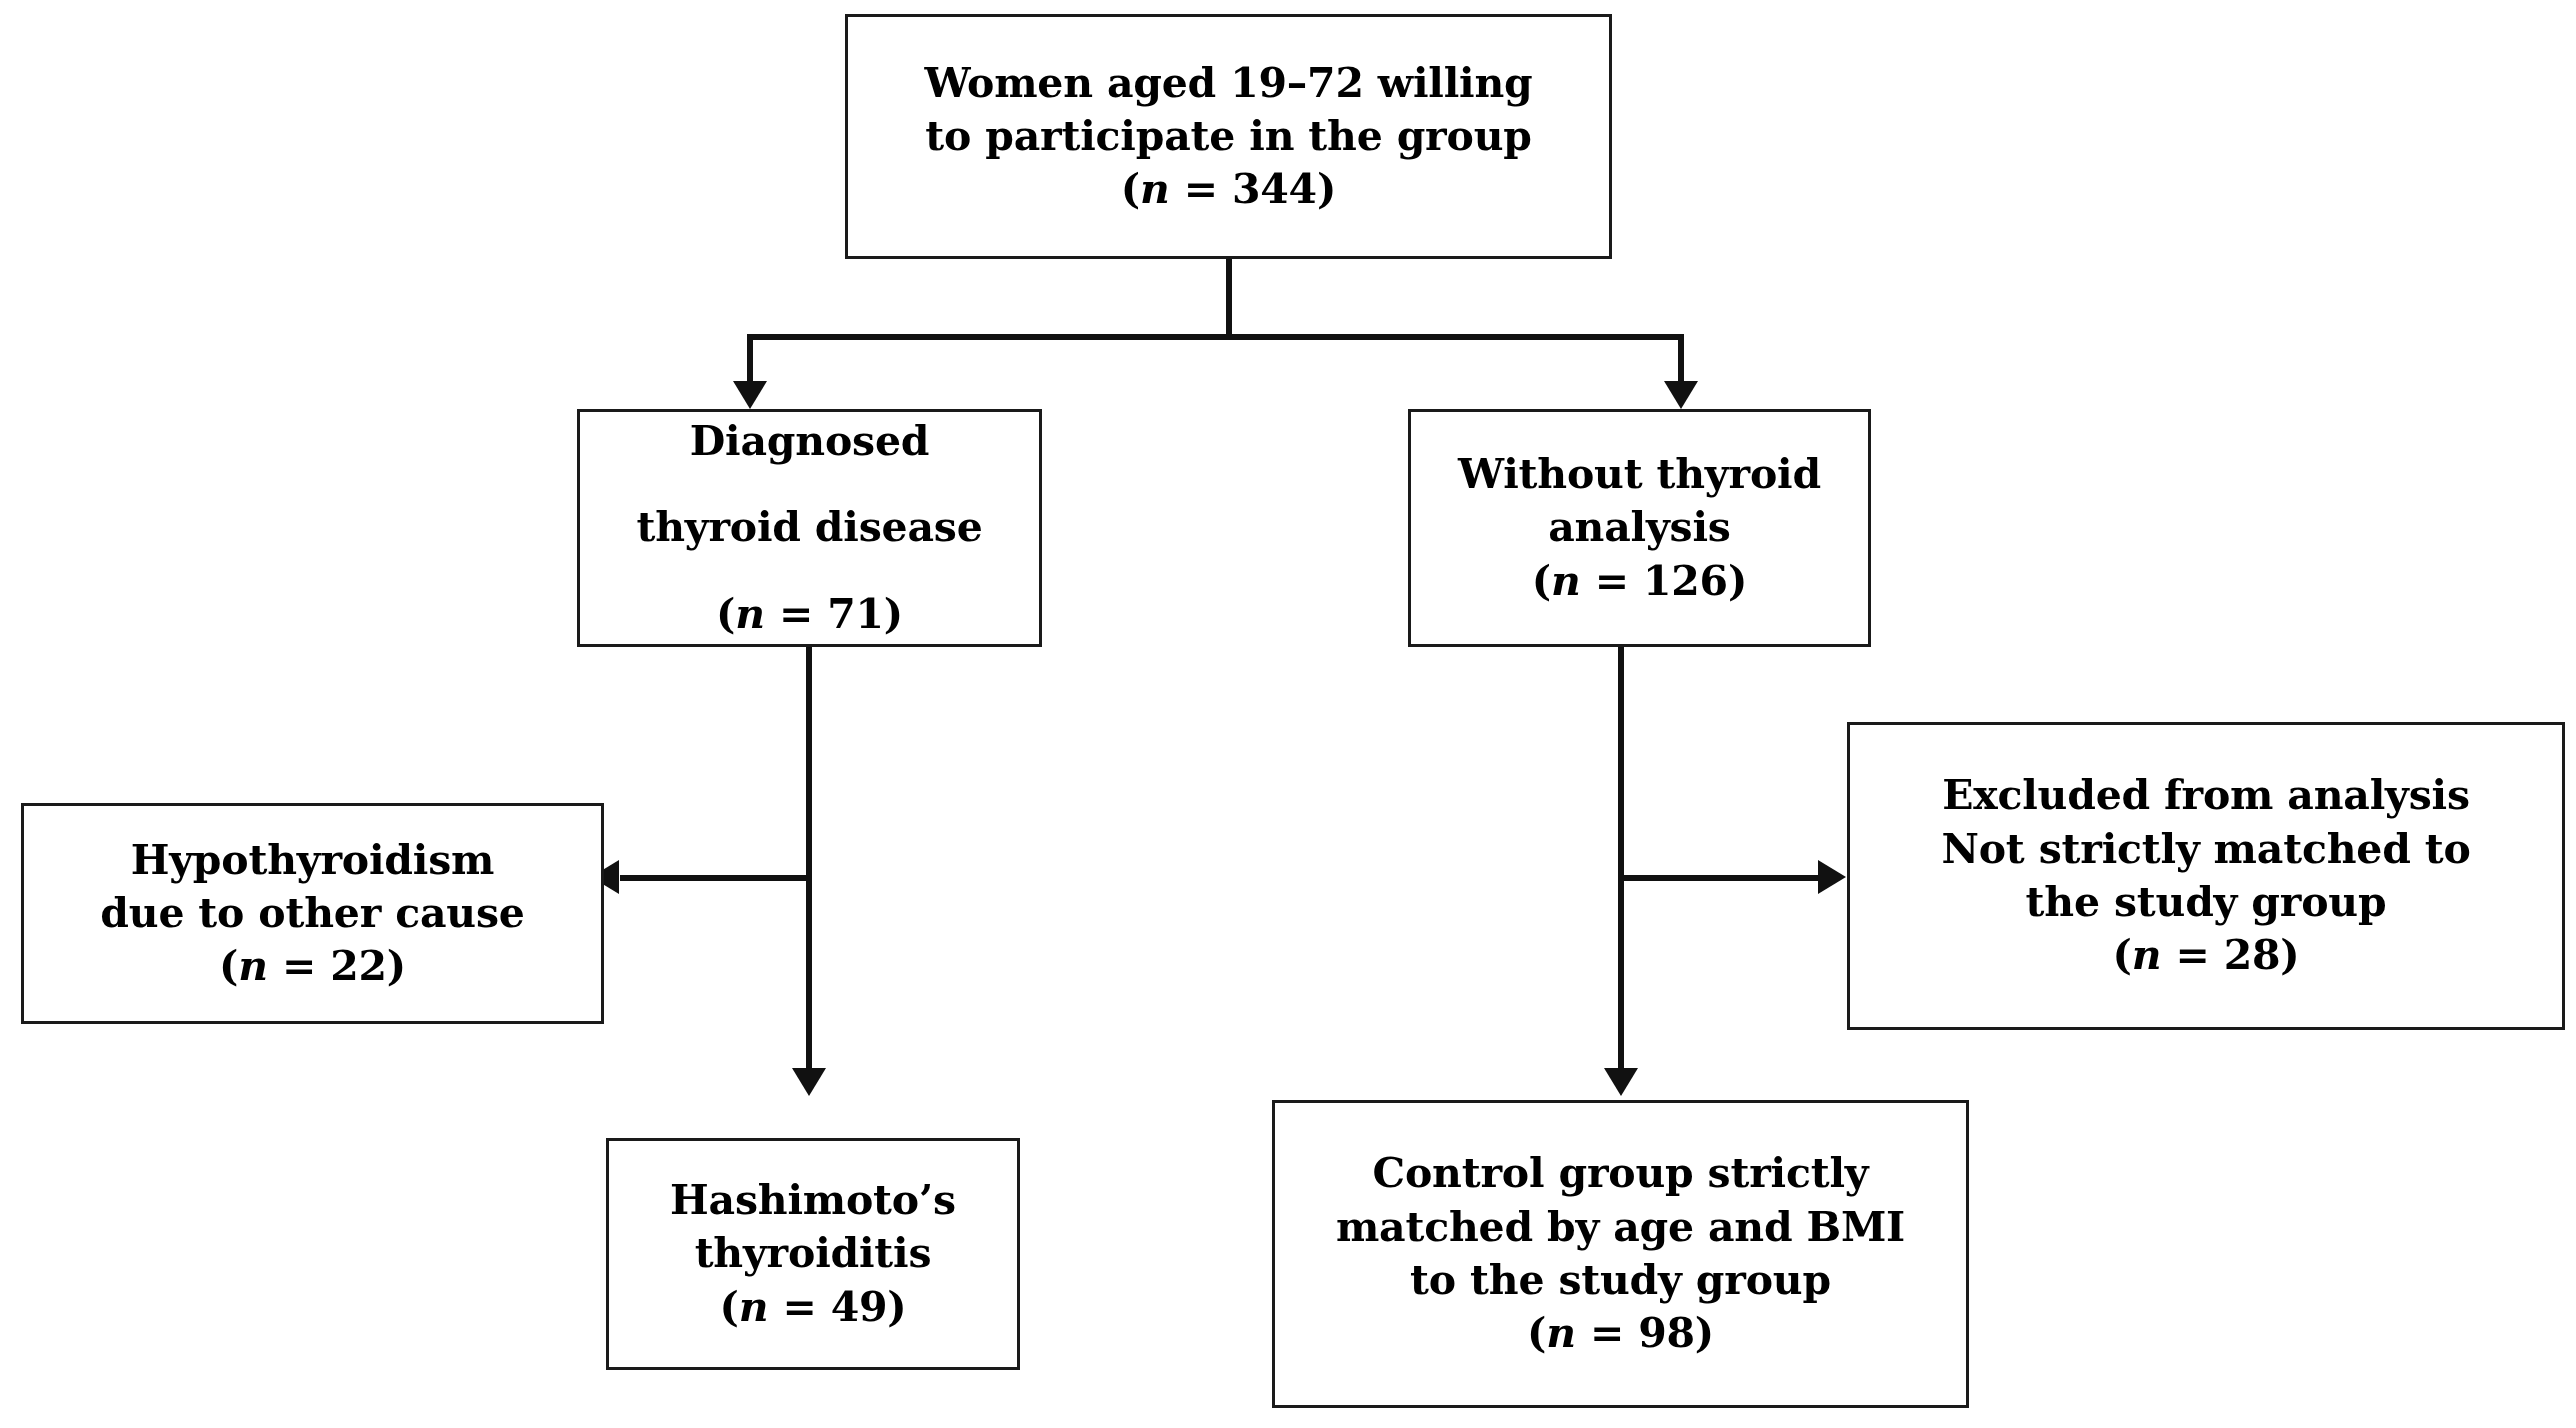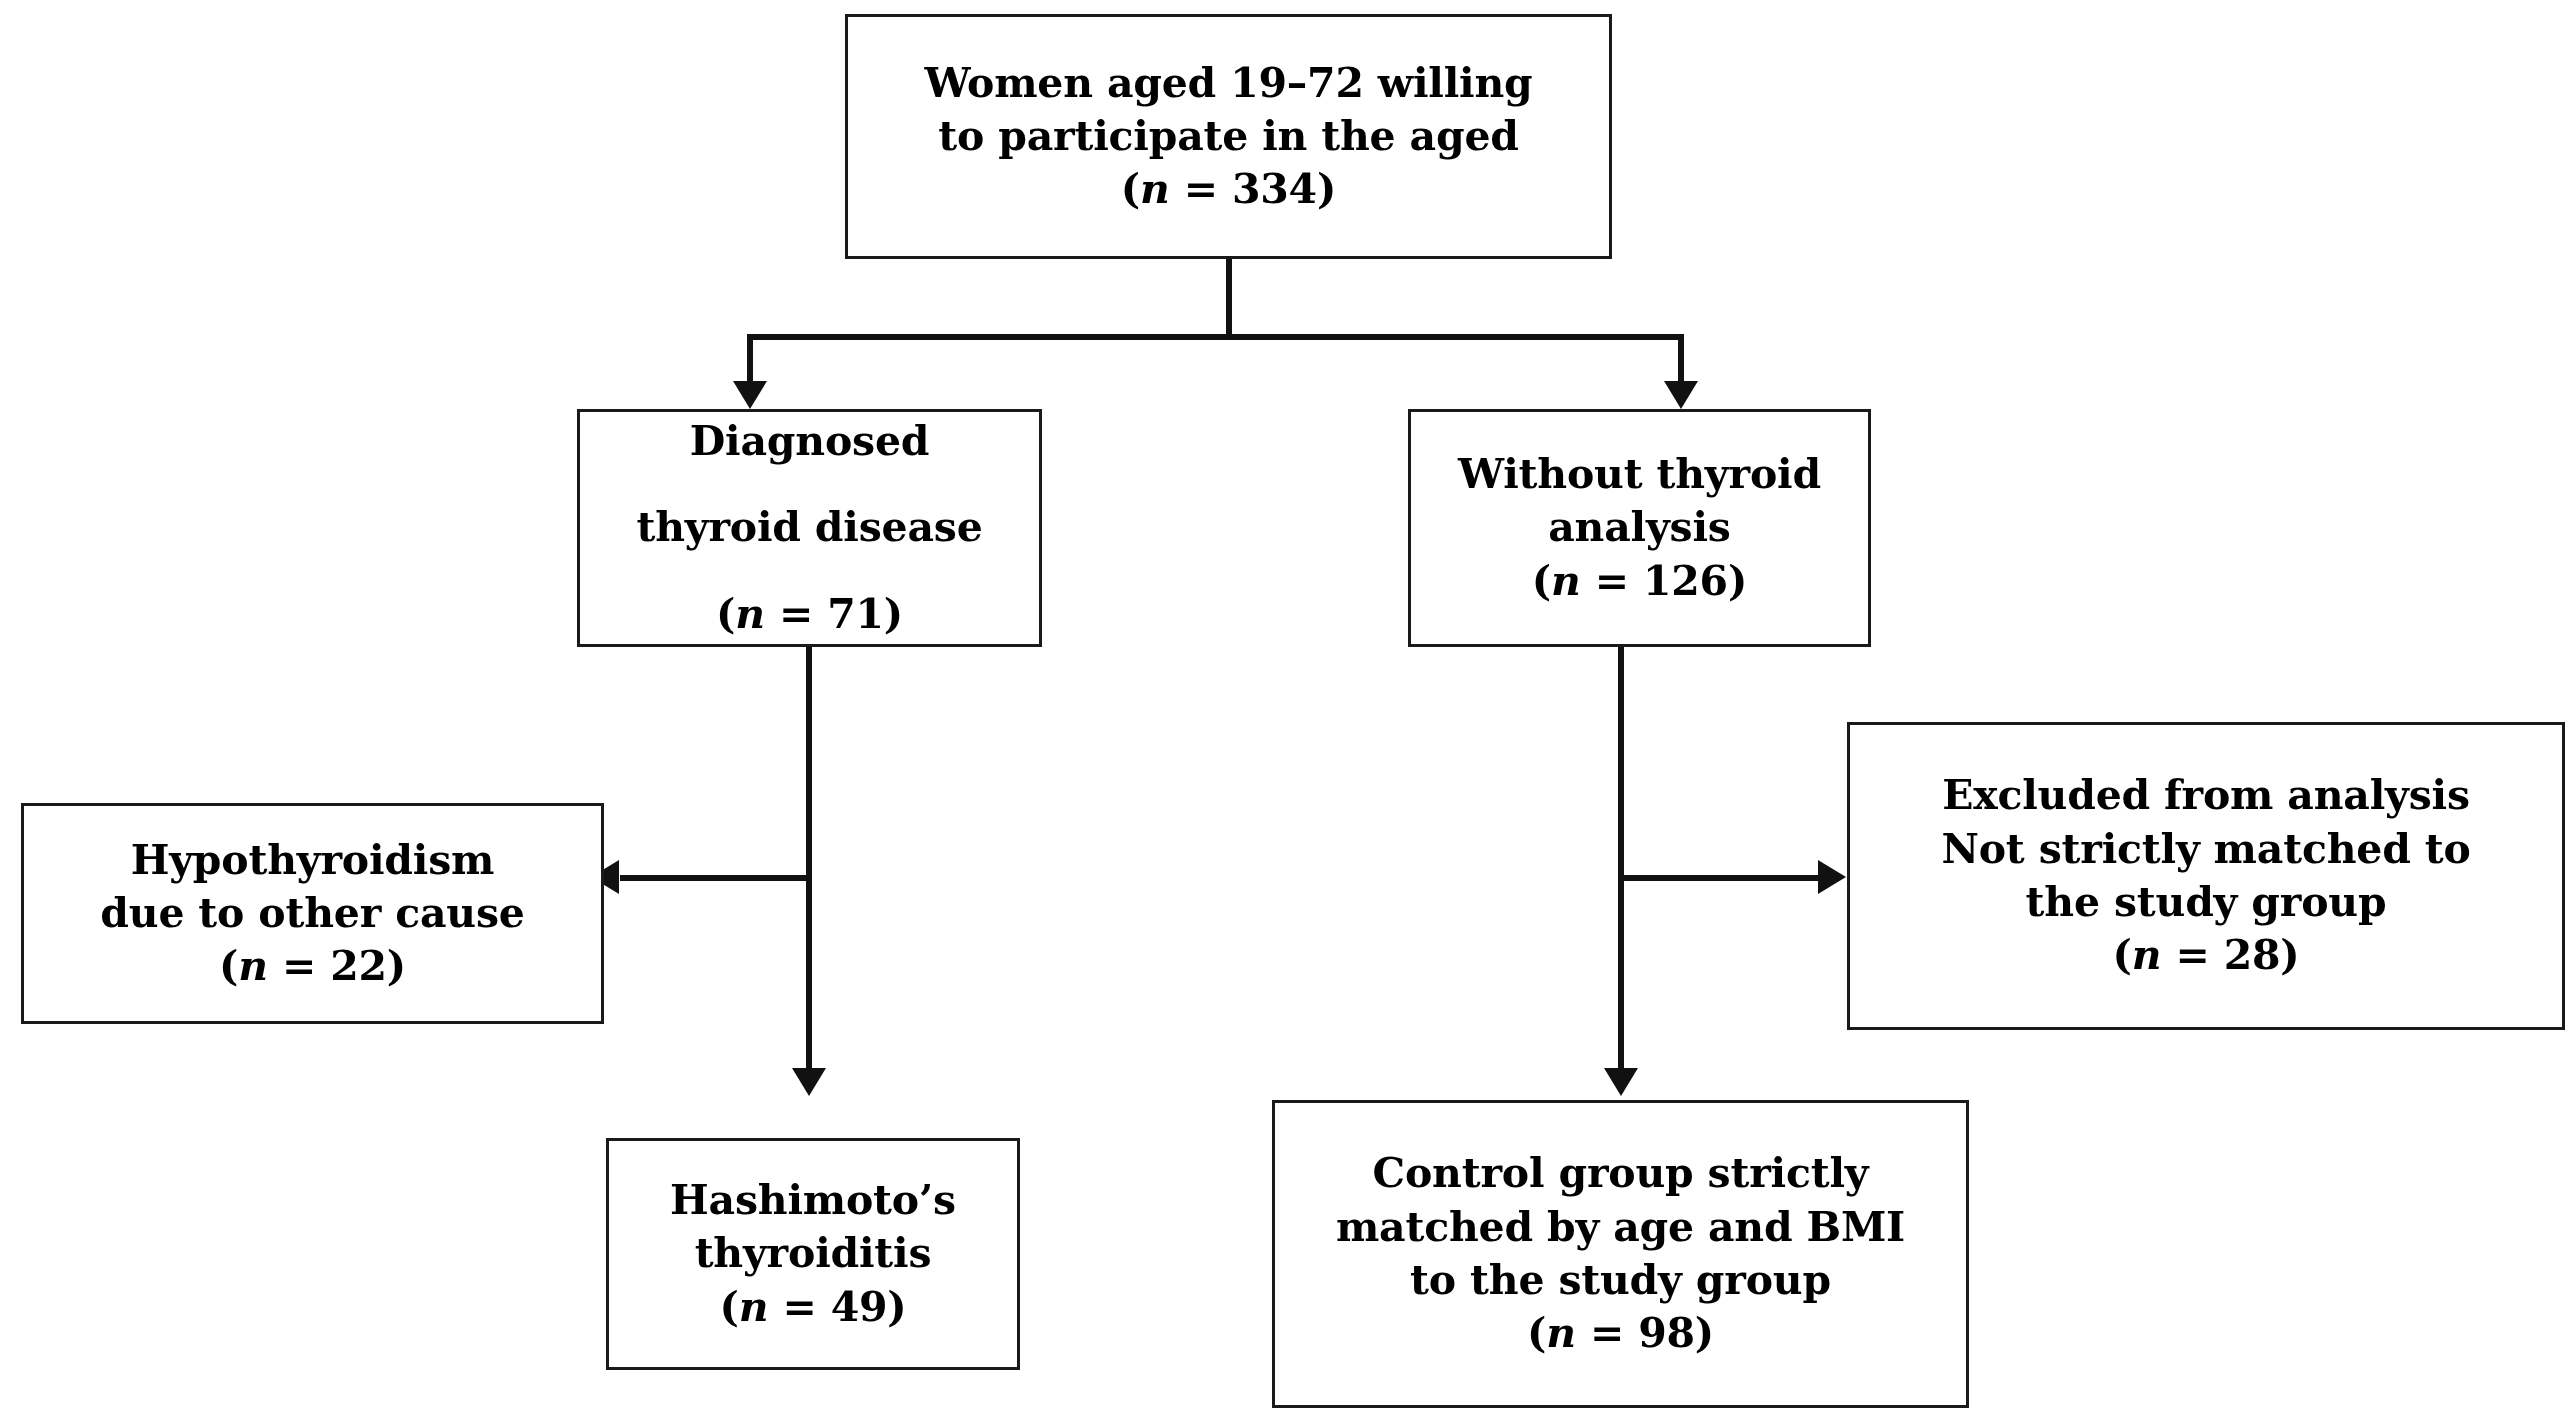--- a/index.html
+++ b/index.html
@@ -115,22 +115,22 @@
   <div class="line hline" id="hline-to-hypo"></div>
   <div class="arrow-left" id="arrow-to-hypo"></div>
 
   <div class="line vline" id="stem-without"></div>
   <div class="arrow-down" id="arrow-to-control"></div>
   <div class="line hline" id="hline-to-excluded"></div>
   <div class="arrow-right" id="arrow-to-excluded"></div>
 
   <div class="node" id="node-enrolled">
     <span class="ln nline">Women aged 19–72 willing</span>
-    <span class="ln nline">to participate in the aged</span>
-    <span class="ln"><span>(</span><span class="nital">n</span><span> = 334)</span></span>
+    <span class="ln nline">to participate in the group</span>
+    <span class="ln"><span>(</span><span class="nital">n</span><span> = 344)</span></span>
   </div>
 
   <div class="node" id="node-diagnosed">
     <span class="ln nline">Diagnosed</span>
     <span class="ln nline">thyroid disease</span>
     <span class="ln"><span>(</span><span class="nital">n</span><span> = 71)</span></span>
   </div>
 
   <div class="node" id="node-without">
     <span class="ln nline">Without thyroid</span>

